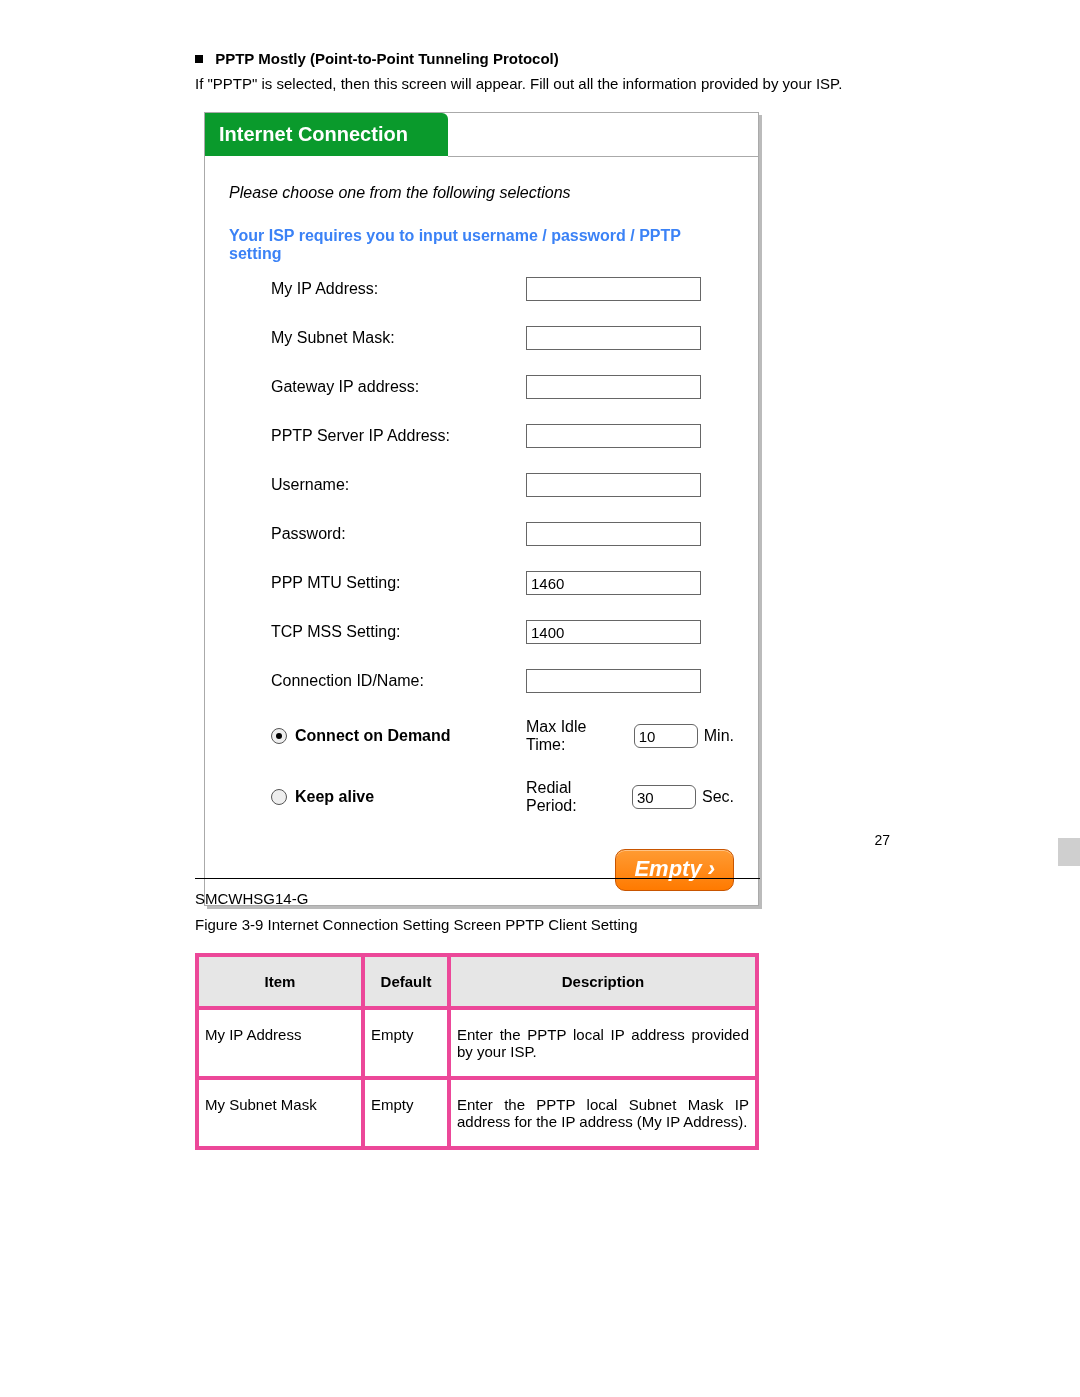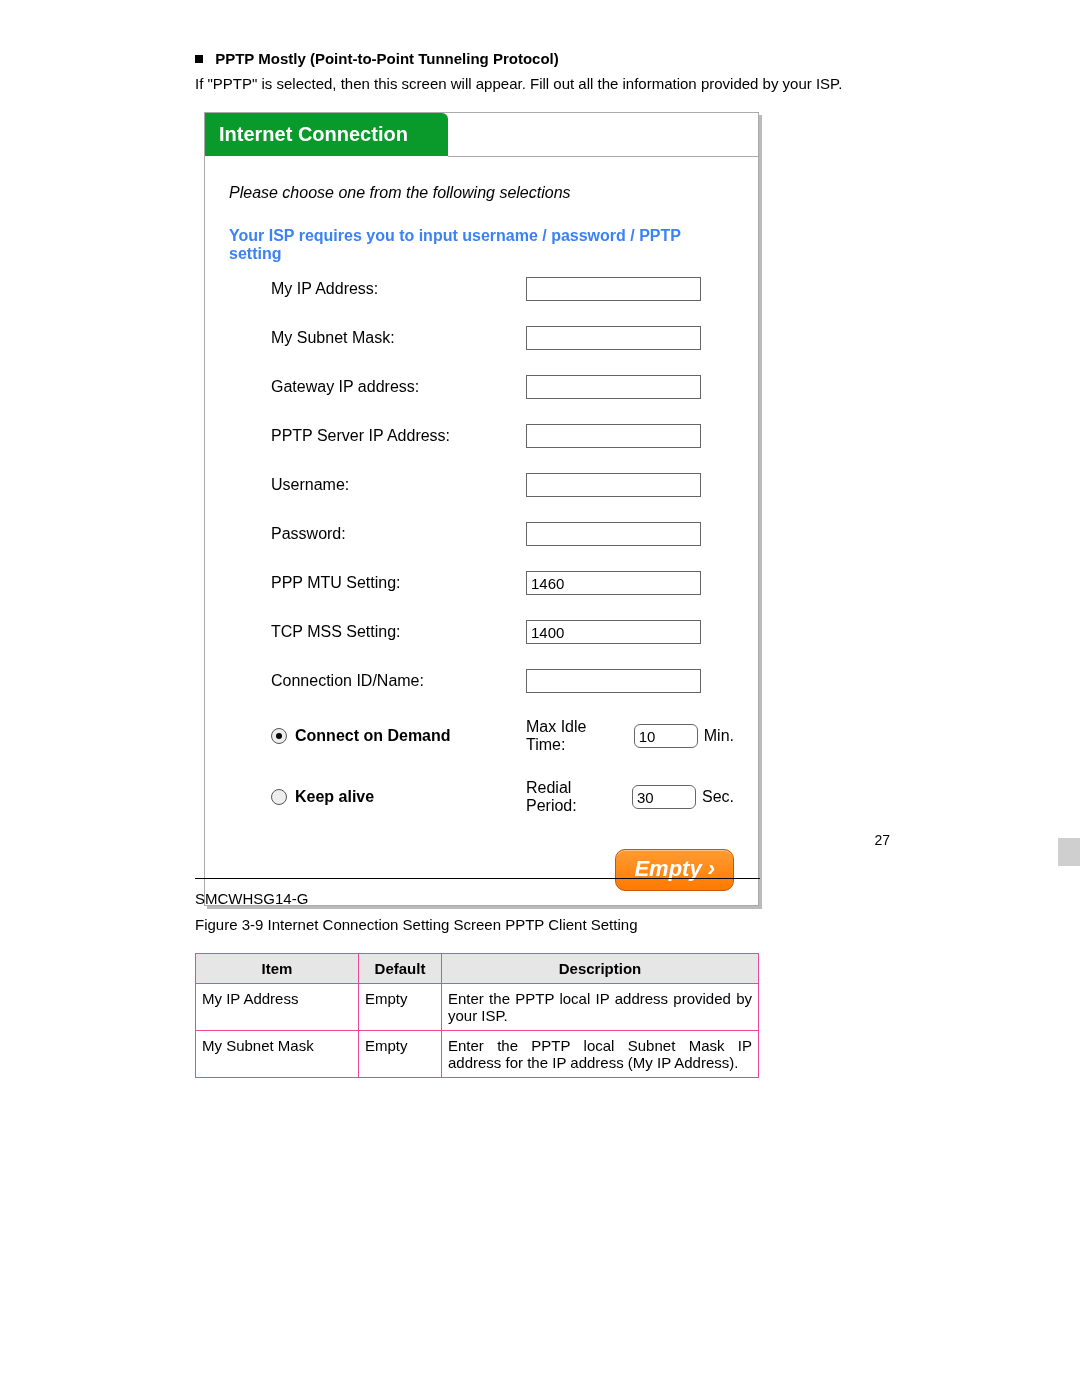--- a/index.html
+++ b/index.html
@@ -166,22 +166,22 @@
     margin: 10px 0 20px 0;
   }
 
   .desc-table {
     margin-left: 0;
     width: 564px;
     border-collapse: collapse;
     font-size: 15px;
   }
   .desc-table th, .desc-table td {
-    border: 1px solid #ec4899;
-    padding: 6px 6px;
+    border: 4px solid #ec4899;
+    padding: 16px 6px;
     text-align: left;
     vertical-align: top;
   }
   .desc-table thead th {
     background: #e6e6e6;
     text-align: center;
     font-weight: bold;
   }
   .desc-table td.col-desc { text-align: justify; }
 

